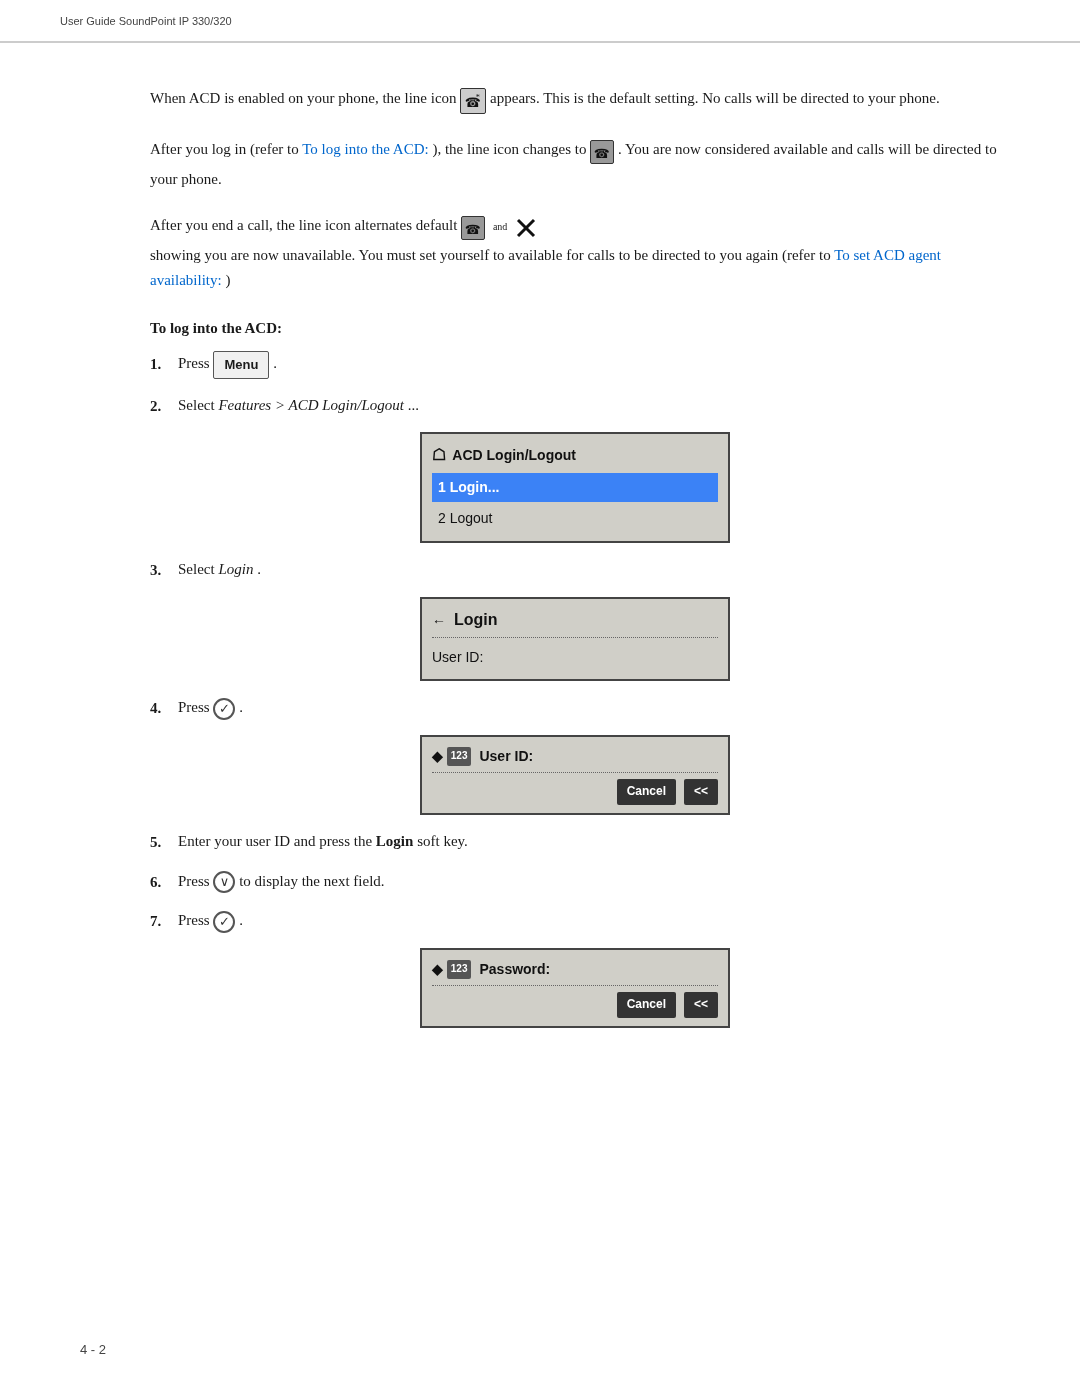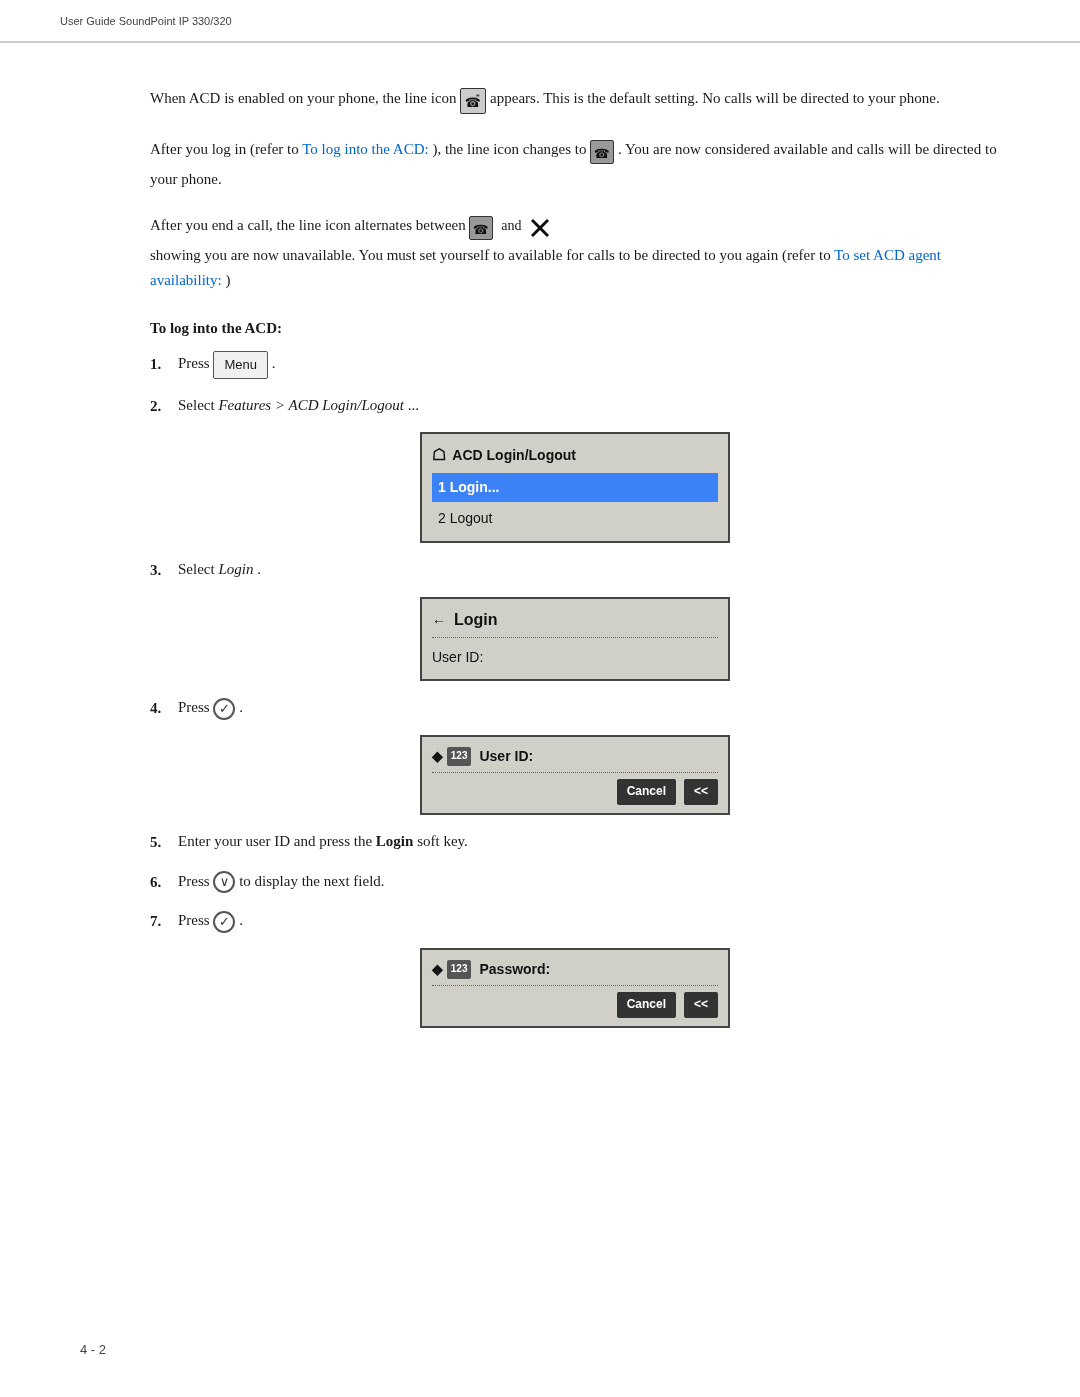--- a/index.html
+++ b/index.html
@@ -77,21 +77,21 @@
       font-size: 15px;
       line-height: 1.65;
     }
 
     .menu-button {
       display: inline-block;
       border: 1px solid #555;
       padding: 2px 10px;
       font-family: Arial, sans-serif;
       font-size: 13px;
-      font-weight: normal;
+      font-weight: bold;
       background: #f0f0f0;
       border-radius: 2px;
       vertical-align: middle;
     }
 
     .screen-image {
       display: block;
       margin: 14px auto 14px auto;
       background: #d0cfc8;
       border: 2px solid #444;
@@ -234,21 +234,21 @@
     .page-number {
       position: absolute;
       bottom: 40px;
       left: 80px;
       font-size: 13px;
       color: #444;
       font-family: Arial, sans-serif;
     }
 
     .and-word {
-      font-size: 14px;
+      font-size: 10px;
       margin: 0 4px;
     }
   </style>
 </head>
 <body>
 
 <div class="header-bar">
   <span class="header-text">User Guide SoundPoint IP 330/320</span>
 </div>
 
@@ -272,21 +272,21 @@
     <span>), the line icon changes to</span>
     <span class="icon-placeholder">
       <svg width="24" height="24" viewBox="0 0 24 24" style="vertical-align:middle; border:1.5px solid #333; background:#999; border-radius:2px;">
         <text x="3" y="18" font-size="14" font-family="Arial" fill="#111">☎</text>
       </svg>
     </span>
     <span>. You are now considered available and calls will be directed to your phone.</span>
   </div>
 
   <div class="paragraph">
-    <span>After you end a call, the line icon alternates between</span>
+    <span>After you end a call, the line icon alternates default</span>
     <span class="icon-placeholder">
       <svg width="24" height="24" viewBox="0 0 24 24" style="vertical-align:middle; border:1.5px solid #333; background:#999; border-radius:2px;">
         <text x="3" y="18" font-size="14" font-family="Arial" fill="#111">☎</text>
       </svg>
     </span>
     <span class="and-word">and</span>
     <span class="icon-placeholder">
       <svg width="22" height="22" viewBox="0 0 22 22" style="vertical-align:middle;">
         <line x1="3" y1="3" x2="19" y2="19" stroke="#111" stroke-width="3"></line>
         <line x1="19" y1="3" x2="3" y2="19" stroke="#111" stroke-width="3"></line>

